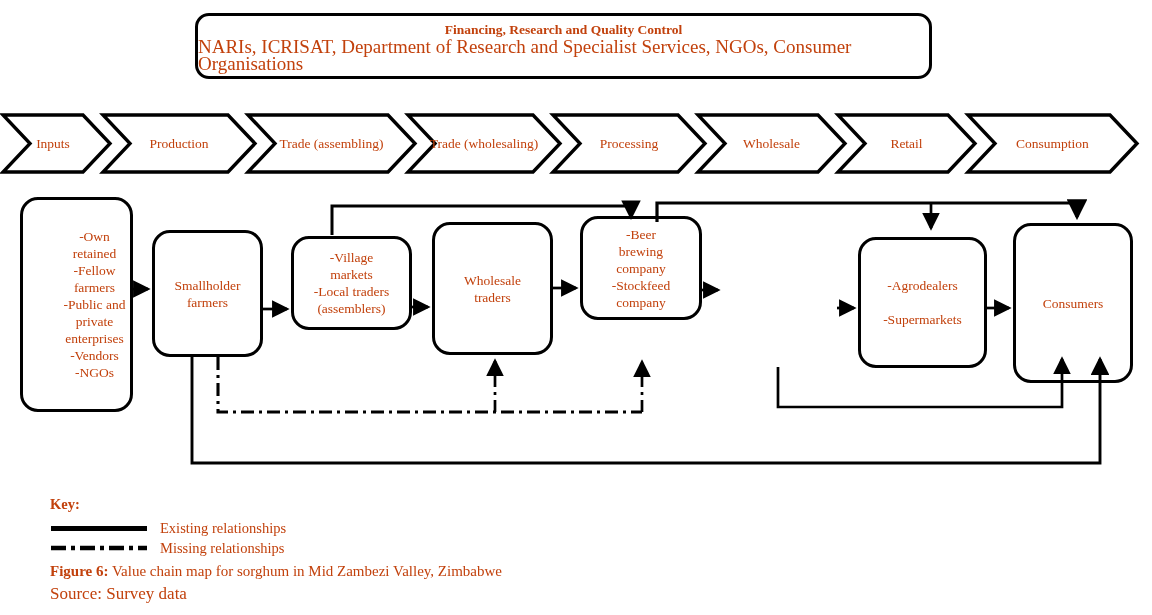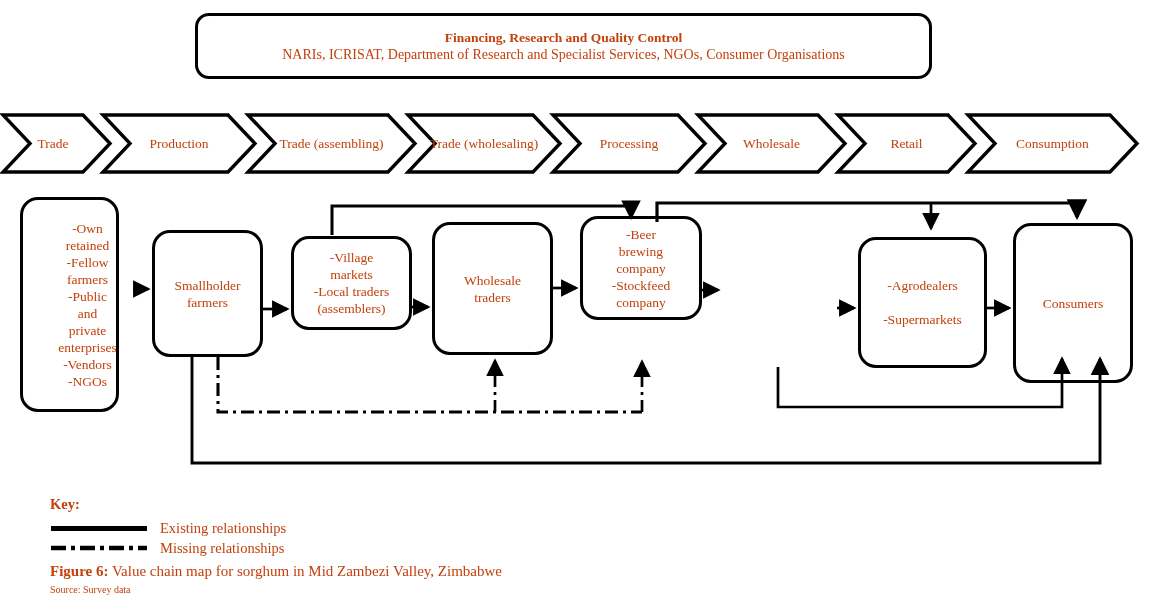--- a/index.html
+++ b/index.html
@@ -7,41 +7,41 @@
     position:relative;width:1152px;height:615px;background:#ffffff;
     font-family:"Liberation Serif","DejaVu Serif",serif;color:#c2410c;overflow:hidden;
   }
   
   .topbox{
     position:absolute;left:195px;top:13px;width:737px;height:66px;
     border:3px solid #000;border-radius:14px;background:#fff;box-sizing:border-box;
     display:flex;flex-direction:column;justify-content:center;align-items:center;
   }
   .topbox .t{font-weight:bold;font-size:13.5px;line-height:17px;}
-  .topbox .s{font-size:14px;line-height:17px;}
+  .topbox .s{font-size:19px;line-height:17px;}
   
   .stage-label{
     position:absolute;top:115px;height:57px;display:flex;align-items:center;justify-content:center;
     text-align:center;font-size:13.5px;line-height:16px;pointer-events:none;
   }
   
   .abox{
     position:absolute;border:3px solid #000;border-radius:18px;background:#fff;box-sizing:border-box;
     display:flex;align-items:center;justify-content:center;text-align:center;
     font-size:13.5px;line-height:17px;white-space:pre-line;padding:4px;
   }
   
   .layer{position:absolute;left:0;top:0;pointer-events:none;}
   
   .keyhead{position:absolute;left:50px;top:496px;font-size:14.5px;font-weight:bold;}
   .key-swatch-solid{position:absolute;left:51px;top:526px;width:96px;height:4.5px;background:#000;}
   .key-label{position:absolute;left:160px;font-size:14.5px;}
   .caption{position:absolute;left:50px;top:563px;font-size:15px;}
   .caption b{font-weight:bold;}
-  .source{position:absolute;left:50px;top:584px;font-size:10px;}
+  .source{position:absolute;left:50px;top:584px;font-size:17px;}
 </style>
 </head>
 <body>
 
 <div class="canvas">
 
   <div class="topbox">
     <div class="t">Financing, Research and Quality Control</div>
     <div class="s">NARIs, ICRISAT, Department of Research and Specialist Services, NGOs, Consumer Organisations</div>
   </div>
@@ -52,30 +52,30 @@
       <polygon points="103,115 228,115 255,143.5 228,172 103,172 130,143.5"></polygon>
       <polygon points="248,115 388,115 415,143.5 388,172 248,172 275,143.5"></polygon>
       <polygon points="408,115 533,115 560,143.5 533,172 408,172 435,143.5"></polygon>
       <polygon points="553,115 678,115 705,143.5 678,172 553,172 580,143.5"></polygon>
       <polygon points="698,115 818,115 845,143.5 818,172 698,172 725,143.5"></polygon>
       <polygon points="838,115 948,115 975,143.5 948,172 838,172 865,143.5"></polygon>
       <polygon points="968,115 1110,115 1137,143.5 1110,172 968,172 995,143.5"></polygon>
     </g>
   </svg>
 
-  <div class="stage-label" style="left:23px;width:60px;">Trade</div>
+  <div class="stage-label" style="left:23px;width:60px;">Inputs</div>
   <div class="stage-label" style="left:123px;width:112px;">Production</div>
   <div class="stage-label" style="left:268px;width:127px;">Trade (assembling)</div>
   <div class="stage-label" style="left:428px;width:112px;">Trade (wholesaling)</div>
   <div class="stage-label" style="left:573px;width:112px;">Processing</div>
   <div class="stage-label" style="left:718px;width:107px;">Wholesale</div>
   <div class="stage-label" style="left:858px;width:97px;">Retail</div>
   <div class="stage-label" style="left:988px;width:129px;">Consumption</div>
 
-  <div class="abox" style="left:20px;top:197px;width:99px;height:215px;padding-left:40px;">-Own
+  <div class="abox" style="left:20px;top:197px;width:113px;height:215px;padding-left:40px;">-Own
 retained
 -Fellow
 farmers
 -Public and
 private
 enterprises
 -Vendors
 -NGOs</div>
   <div class="abox" style="left:152px;top:230px;width:111px;height:127px;">Smallholder
 farmers</div>

